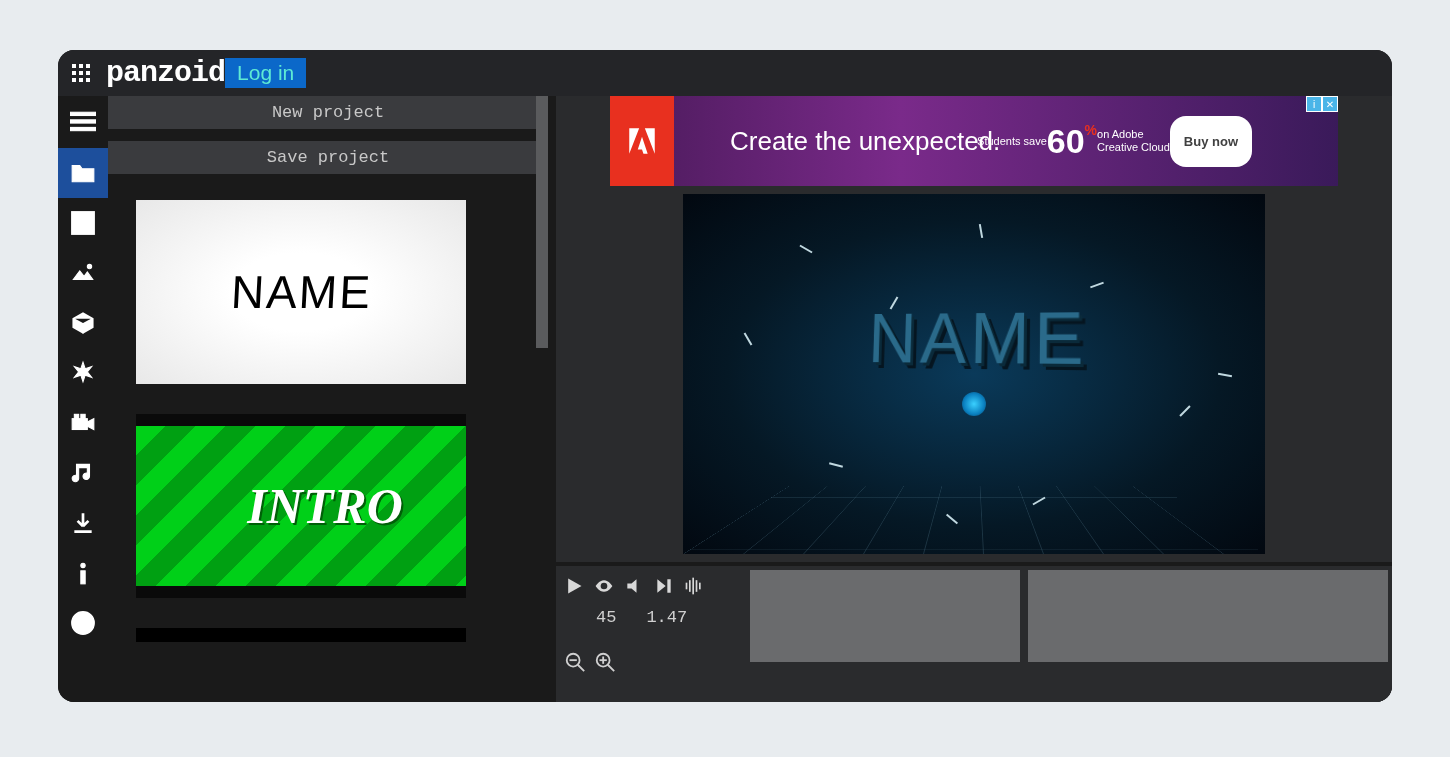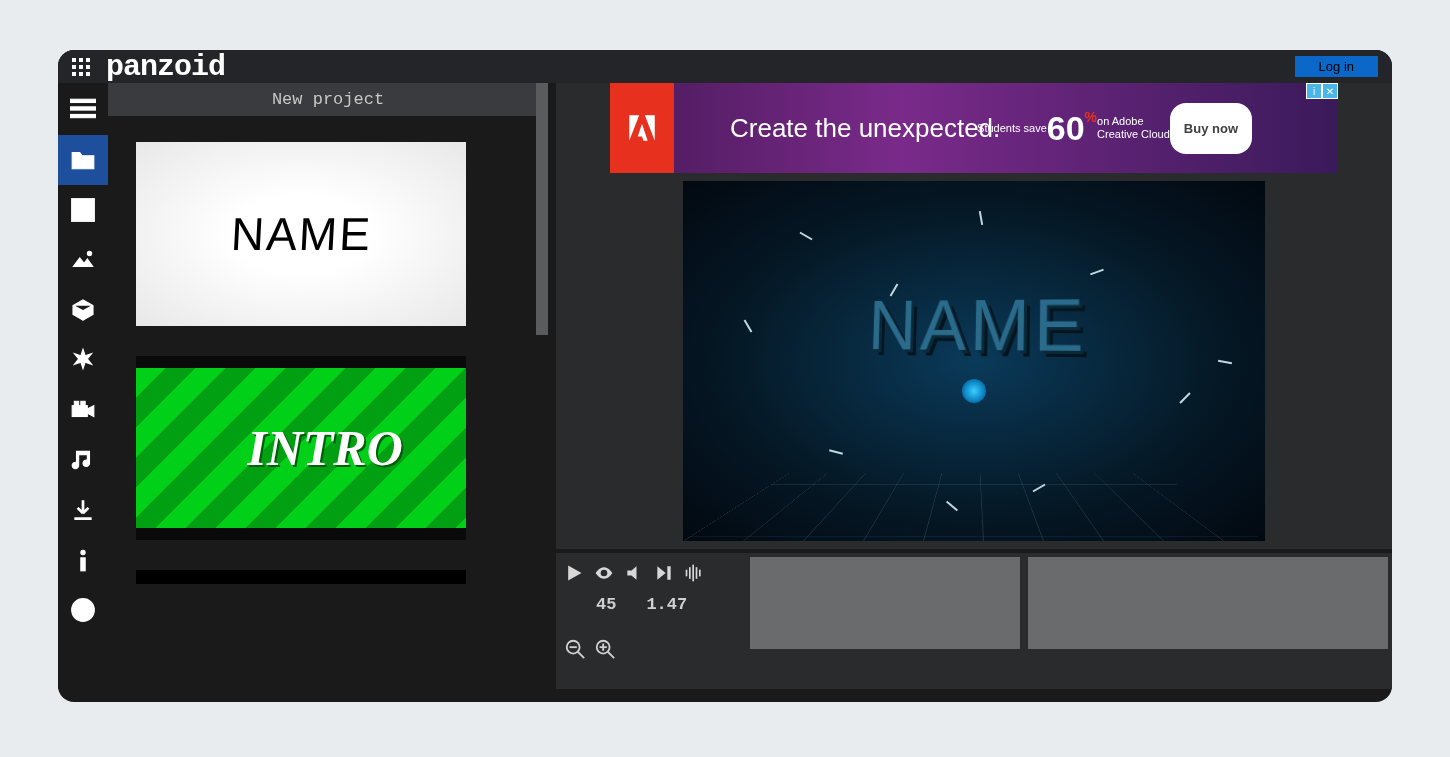--- a/index.html
+++ b/index.html
@@ -6,32 +6,32 @@
 body { background: #e8ecef; font-family: Arial, sans-serif; overflow: hidden; }
 .outer-frame {
   margin: 50px 58px 0 58px;
   background: #1a1a1a;
   border-radius: 16px;
   overflow: hidden;
   height: 652px;
   position: relative;
 }
 .topbar {
-  height: 33px;
+  height: 46px;
   background: #242528;
   display: flex;
   align-items: center;
   padding: 0 14px;
-  justify-content: space-between;
+  justify-content: flex-start;
 }
 .brand-left { display: flex; align-items: center; gap: 16px; }
 .grid-icon { display: grid; grid-template-columns: repeat(3,4px); grid-template-rows: repeat(3,4px); gap: 3px; }
 .grid-icon span { width:4px; height:4px; background:#fff; }
 .brand-text { font-family: 'Courier New', monospace; font-size: 30px; font-weight: bold; color: #fff; letter-spacing: -1px; }
-.login-btn { background: #0b68c9; color:#000000; padding:3px 24px; font-size:13px; cursor:pointer; }
+.login-btn { background: #0b68c9; color:#5eead4; padding:3px 12px; font-size:21px; cursor:pointer; }
 .main-area { display:flex; height: calc(100% - 46px); }
 .toolstrip { width:50px; background:#1a1a1a; display:flex; flex-direction:column; }
 .tool-btn { width:50px; height:50px; display:flex; align-items:center; justify-content:center; cursor:pointer; color:#fff; }
 .tool-btn.hamburger { height:52px; }
 .tool-btn.active { background:#1d4f9c; }
 .tool-btn svg { width:26px; height:26px; fill:#fff; stroke:#fff; }
 .side-panel { width:440px; background:#1a1a1a; display:flex; flex-direction:column; position:relative; }
 .menu-list { display:flex; flex-direction:column; gap:12px; padding-right:0; }
 .menu-item { background:#3a3b3e; color:#c8c8c8; font-family:'Courier New',monospace; font-size:17px; text-align:center; padding:7px 0; cursor:pointer; }
 .scroll-indicator { position:absolute; right:0; top:0; width:12px; height:252px; background:#5a5b5d; }
@@ -60,21 +60,21 @@
   linear-gradient(rgba(80,120,140,0.3) 1px,transparent 1px),
   linear-gradient(90deg,rgba(80,120,140,0.3) 1px,transparent 1px);
   background-size:60px 60px;
   transform:perspective(400px) rotateX(65deg);
   transform-origin:center bottom;
 }
 .name-3d { position:absolute; top:40%; left:50%; transform:translate(-50%,-50%) perspective(600px) rotateY(-12deg) rotateX(5deg); font-family:Impact,sans-serif; font-size:72px; color:#2a6a8a; text-shadow:3px 3px 0 #0a2a3a,6px 6px 0 #051520; letter-spacing:4px; }
 .glow-dot { position:absolute; top:55%; left:50%; transform:translateX(-50%); width:24px; height:24px; background:radial-gradient(circle,#3ad0ff 0%,#0a80c0 60%,transparent 100%); border-radius:50%; }
 .particle { position:absolute; width:14px; height:2px; background:#c0d8e0; }
 .timeline-row { height:140px; background:#2a2b2d; display:flex; border-top:4px solid #1a1a1a; }
-.tl-controls { width:190px; padding:10px 8px; display:flex; flex-direction:column; gap:12px;font-weight:bold; }
+.tl-controls { width:190px; padding:10px 8px; display:flex; flex-direction:column; gap:12px; }
 .tl-icons { display:flex; gap:10px; align-items:center; }
 .tl-icons svg { width:20px; height:20px; fill:#d8d8d8; cursor:pointer; }
 .tl-nums { display:flex; gap:30px; font-family:'Courier New',monospace; color:#d0d0d0; font-size:17px; padding-left:32px; }
 .tl-zoom { display:flex; gap:8px; padding-top:12px; }
 .tl-zoom svg { width:22px; height:22px; fill:none; stroke:#d0d0d0; stroke-width:2; cursor:pointer; }
 .tl-block { flex:1; background:#6a6b6d; margin:4px 4px 40px 4px; }
 .tl-block2 { width:360px; background:#6a6b6d; margin:4px 4px 40px 4px; }
 </style>
 </head>
 <body>
@@ -167,20 +167,21 @@
             <circle cx="16" cy="10" r="1" fill="#fff"></circle>
             <path d="M7 15c2 2 8 2 10 0"></path>
           </svg>
       </div>
     </div>
 
     <div class="side-panel">
       <div class="scroll-indicator"></div>
       <div class="menu-list">
         <div class="menu-item">New project</div>
+        <div class="menu-item">Save project</div>
       </div>
       <div class="thumb-area">
         <div class="thumb thumb-name">
           <div class="thumb-name-text">NAME</div>
         </div>
         <div class="thumb thumb-intro">
           <div class="intro-inner">
             <div class="intro-text">INTRO</div>
           </div>
         </div>

